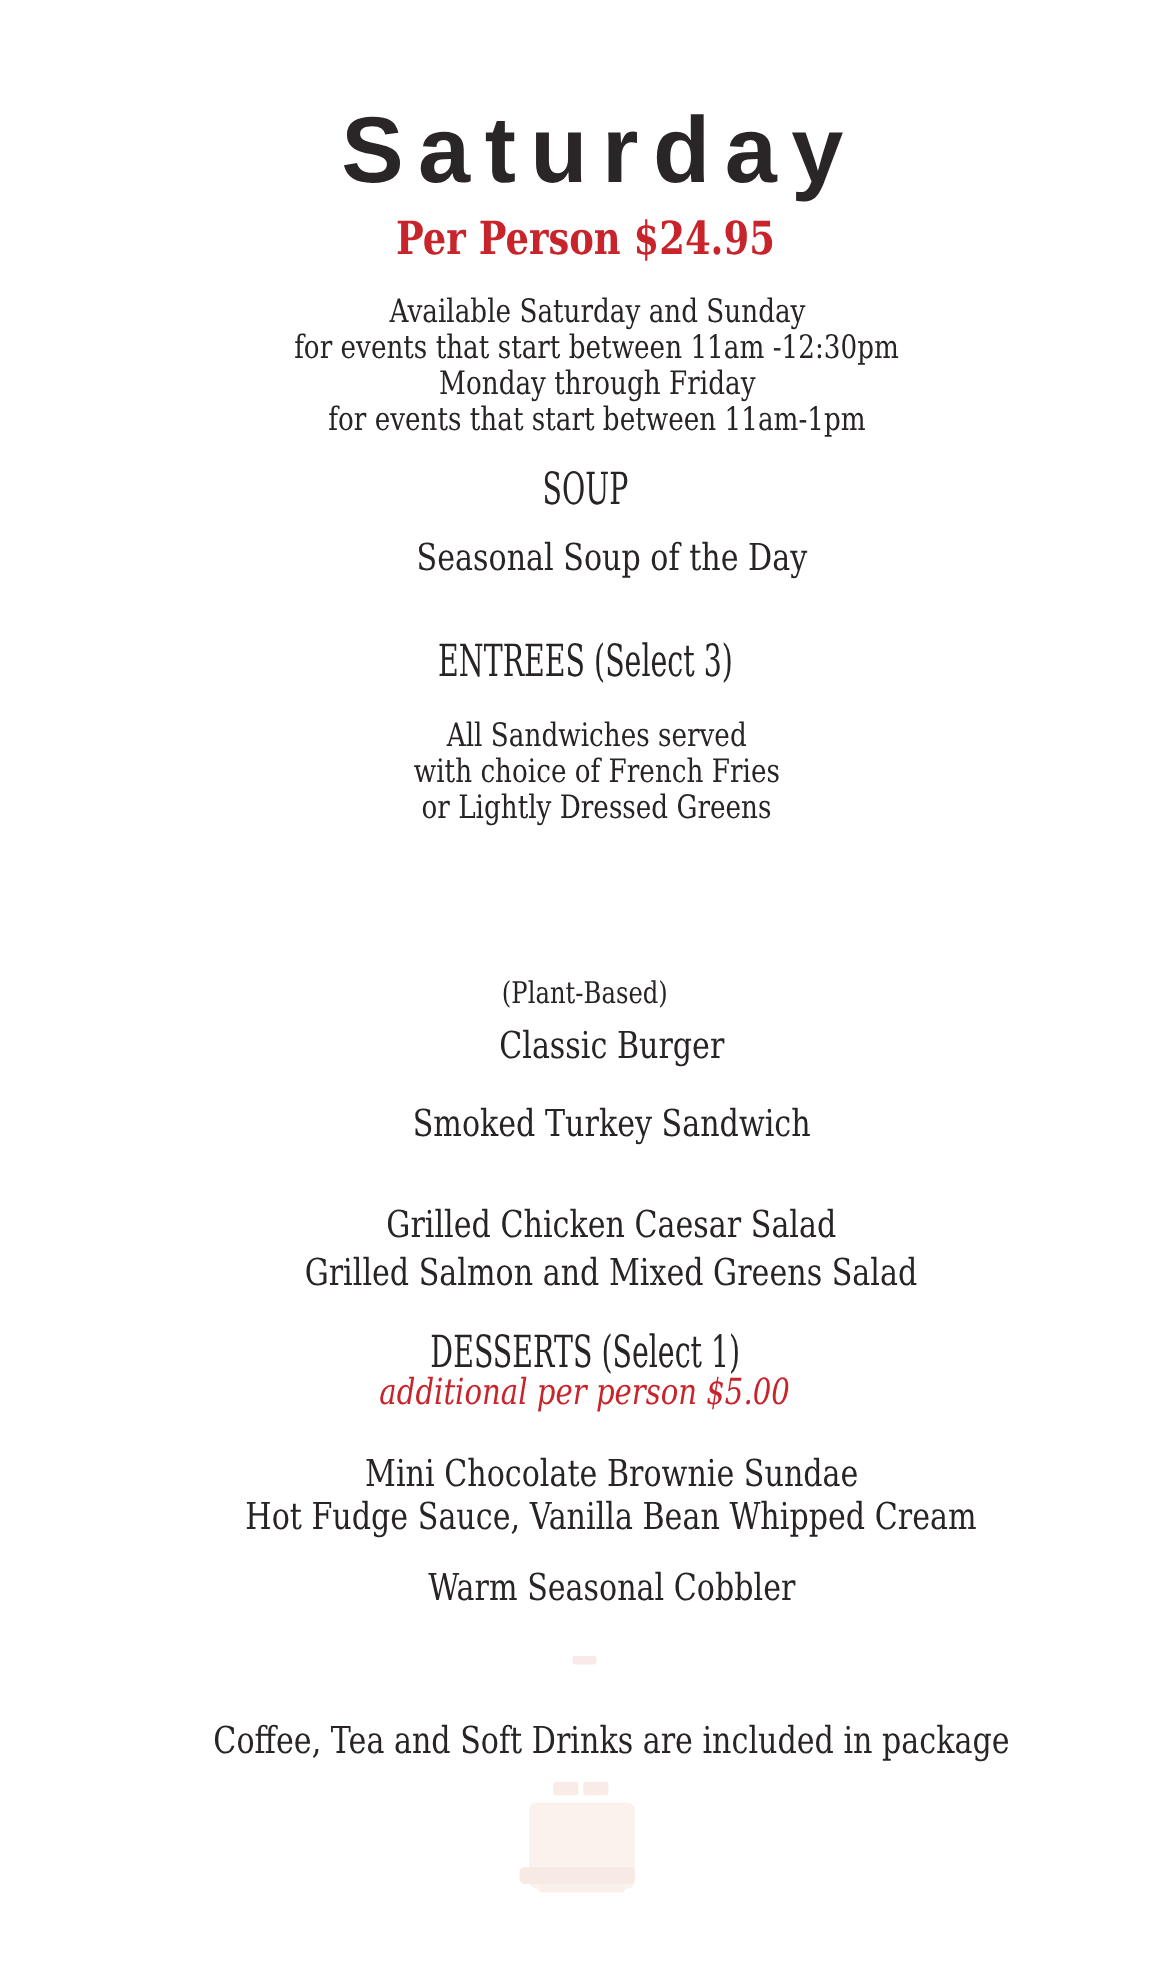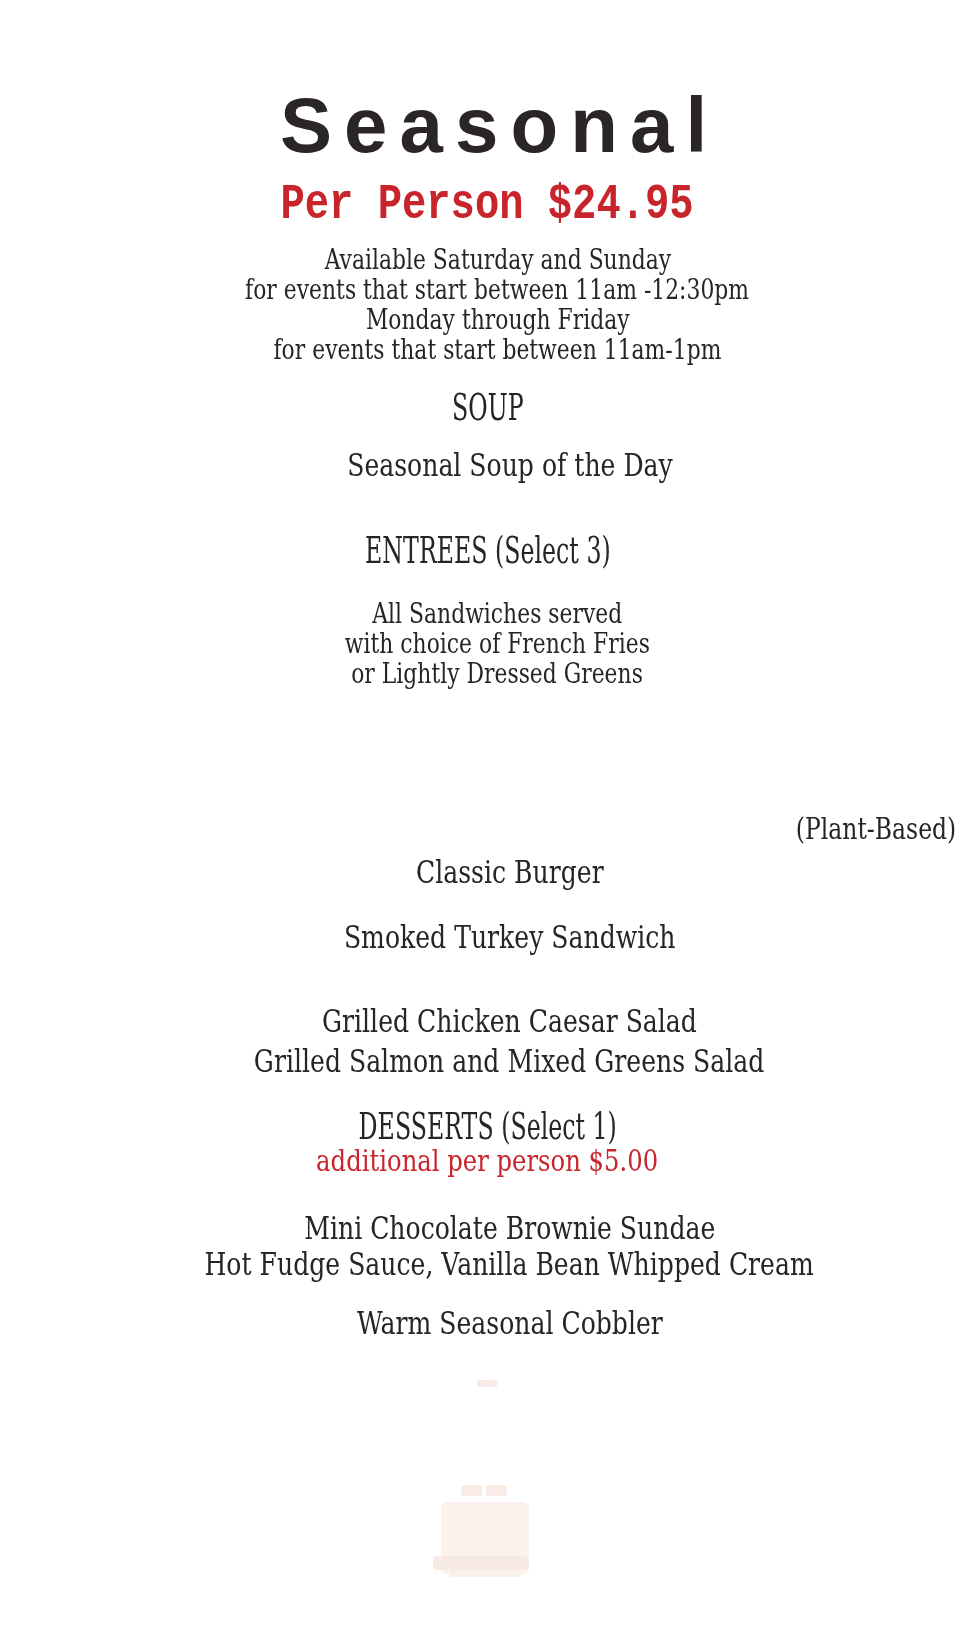--- a/index.html
+++ b/index.html
@@ -22,42 +22,42 @@
   .sx>span{transform:scaleX(0.81);transform-origin:50% 50%;}
   .sxh>span{transform:scaleX(0.64);transform-origin:50% 50%;}
   .title{
     font-family:"Liberation Sans","DejaVu Sans",sans-serif;
     font-weight:bold;
     font-size:78px;
     letter-spacing:0.155em;
     text-indent:0.155em;
     color:#2a2627;
   }
-  .price{font-size:50px;font-weight:700;color:#c8242b;font-family:Liberation Mono, monospace;}
+  .price{font-size:38px;font-weight:700;color:#c8242b;}
   .body-sm{font-size:27px;margin-left:20px;}
   .header{font-size:37px;}
   .item{font-size:31px;margin-left:44px;}
-  .subnote{font-size:29px;text-align:right;}
-  .rednote{font-size:30px;color:#c8242b;}
+  .subnote{font-size:25px;}
+  .rednote{font-size:30px;color:#c8242b;font-style:italic;}
   
   .wm{position:absolute;}
   .wm-dash{left:477px;top:1380px;width:20px;height:7px;background:#fae9e9;border-radius:2px;}
   .wm-tab1{left:461px;top:1485px;width:21px;height:11px;background:#f9ece6;border-radius:2px;}
   .wm-tab2{left:486px;top:1485px;width:21px;height:11px;background:#f9ece6;border-radius:2px;}
   .wm-body{left:441px;top:1502px;width:88px;height:72px;background:#fbf2ee;border-radius:6px;}
   .wm-foot{left:433px;top:1556px;width:96px;height:14px;background:#f7e9e3;border-radius:4px;}
   .wm-foot2{left:449px;top:1570px;width:72px;height:7px;background:#faf0eb;border-radius:3px;}
 </style>
 </head>
 <body>
 
 <div class="page">
 
   <div class="line title" style="top:86px">
-    <span>Seasonal</span>
+    <span>Saturday</span>
   </div>
 
   <div class="line price sx" style="top:180px">
     <span>Per Person $24.95</span>
   </div>
 
   <div class="line body-sm sx" style="top:246px">
     <span>Available Saturday and Sunday</span>
   </div>
   <div class="line body-sm sx" style="top:276px">
@@ -119,20 +119,23 @@
   </div>
   <div class="line item sx" style="top:1249px">
     <span>Hot Fudge Sauce, Vanilla Bean Whipped Cream</span>
   </div>
   <div class="line item sx" style="top:1308px">
     <span>Warm Seasonal Cobbler</span>
   </div>
 
   <div class="wm wm-dash"></div>
 
+  <div class="line item sx" style="top:1436px">
+    <span>Coffee, Tea and Soft Drinks are included in package</span>
+  </div>
 
   <div class="wm wm-tab1"></div>
   <div class="wm wm-tab2"></div>
   <div class="wm wm-body"></div>
   <div class="wm wm-foot"></div>
   <div class="wm wm-foot2"></div>
 
 </div>
 
 </body></html>

